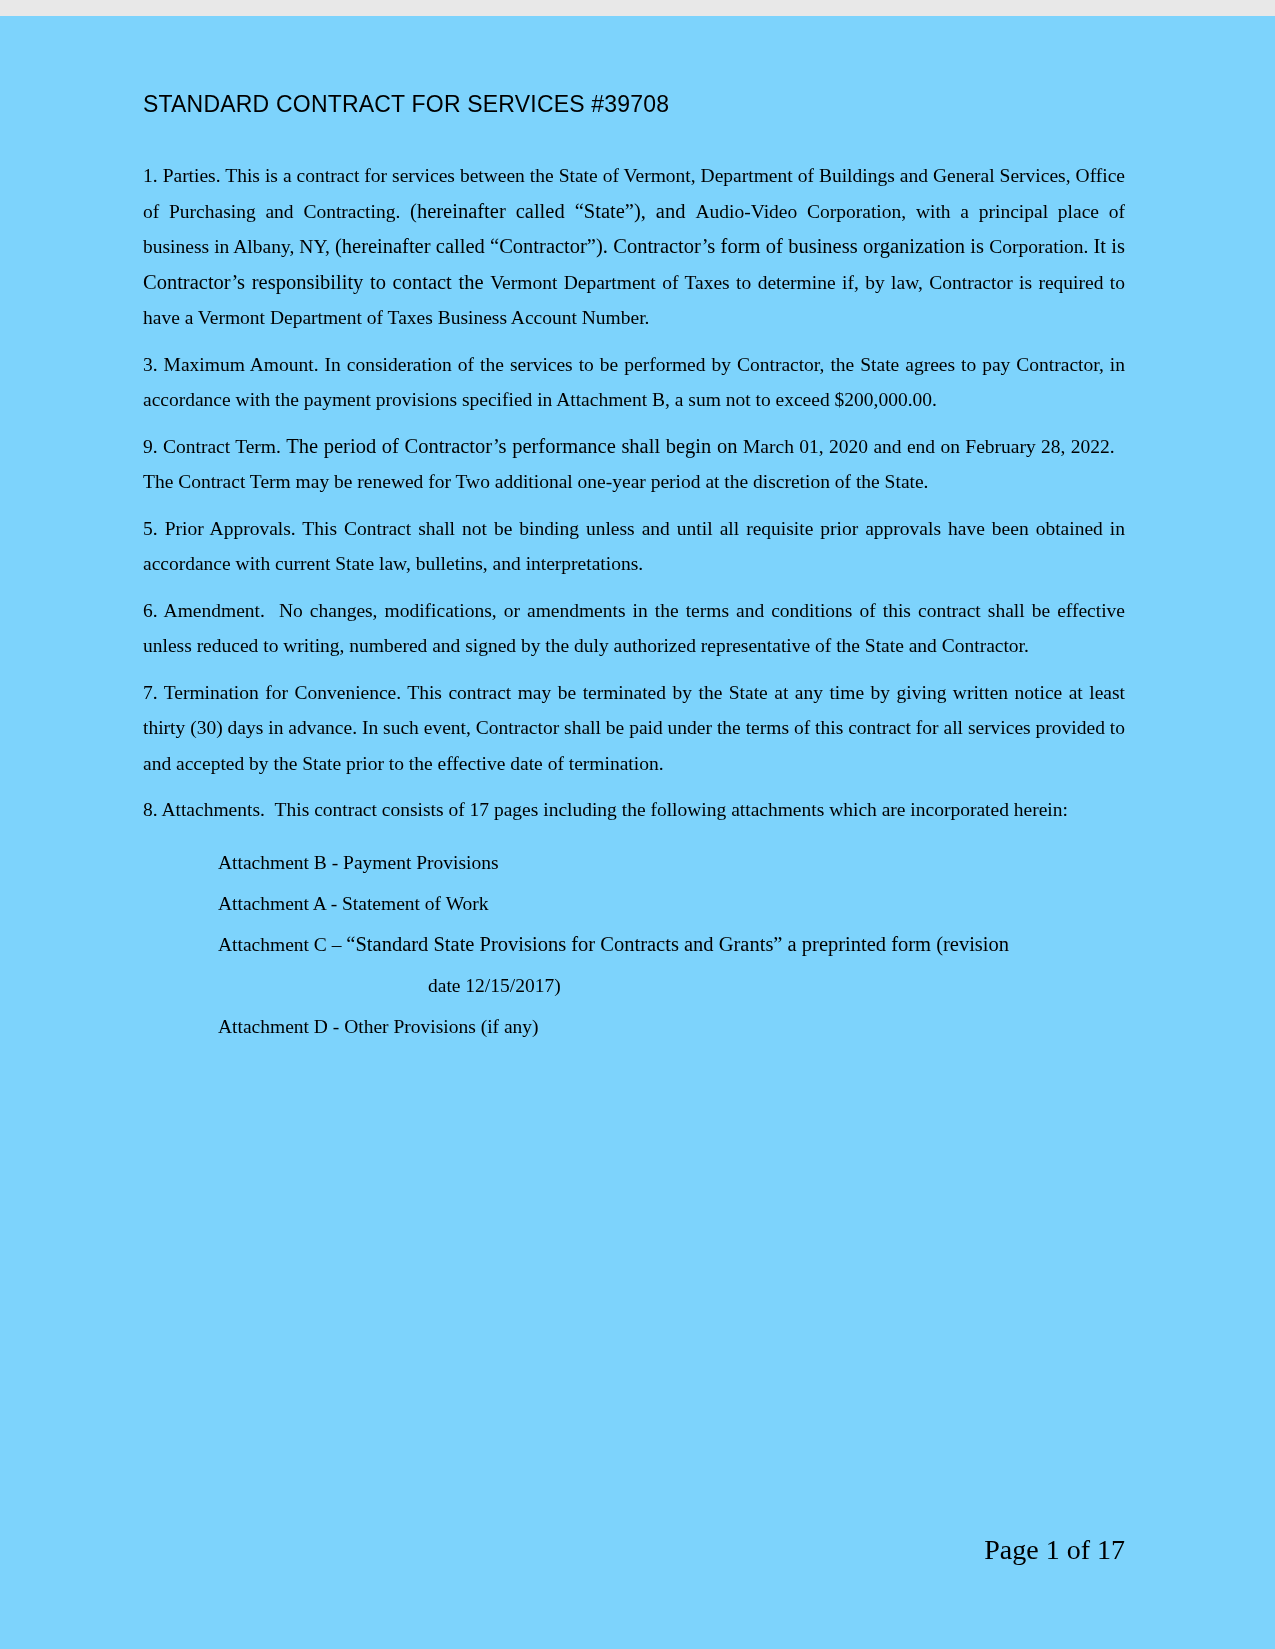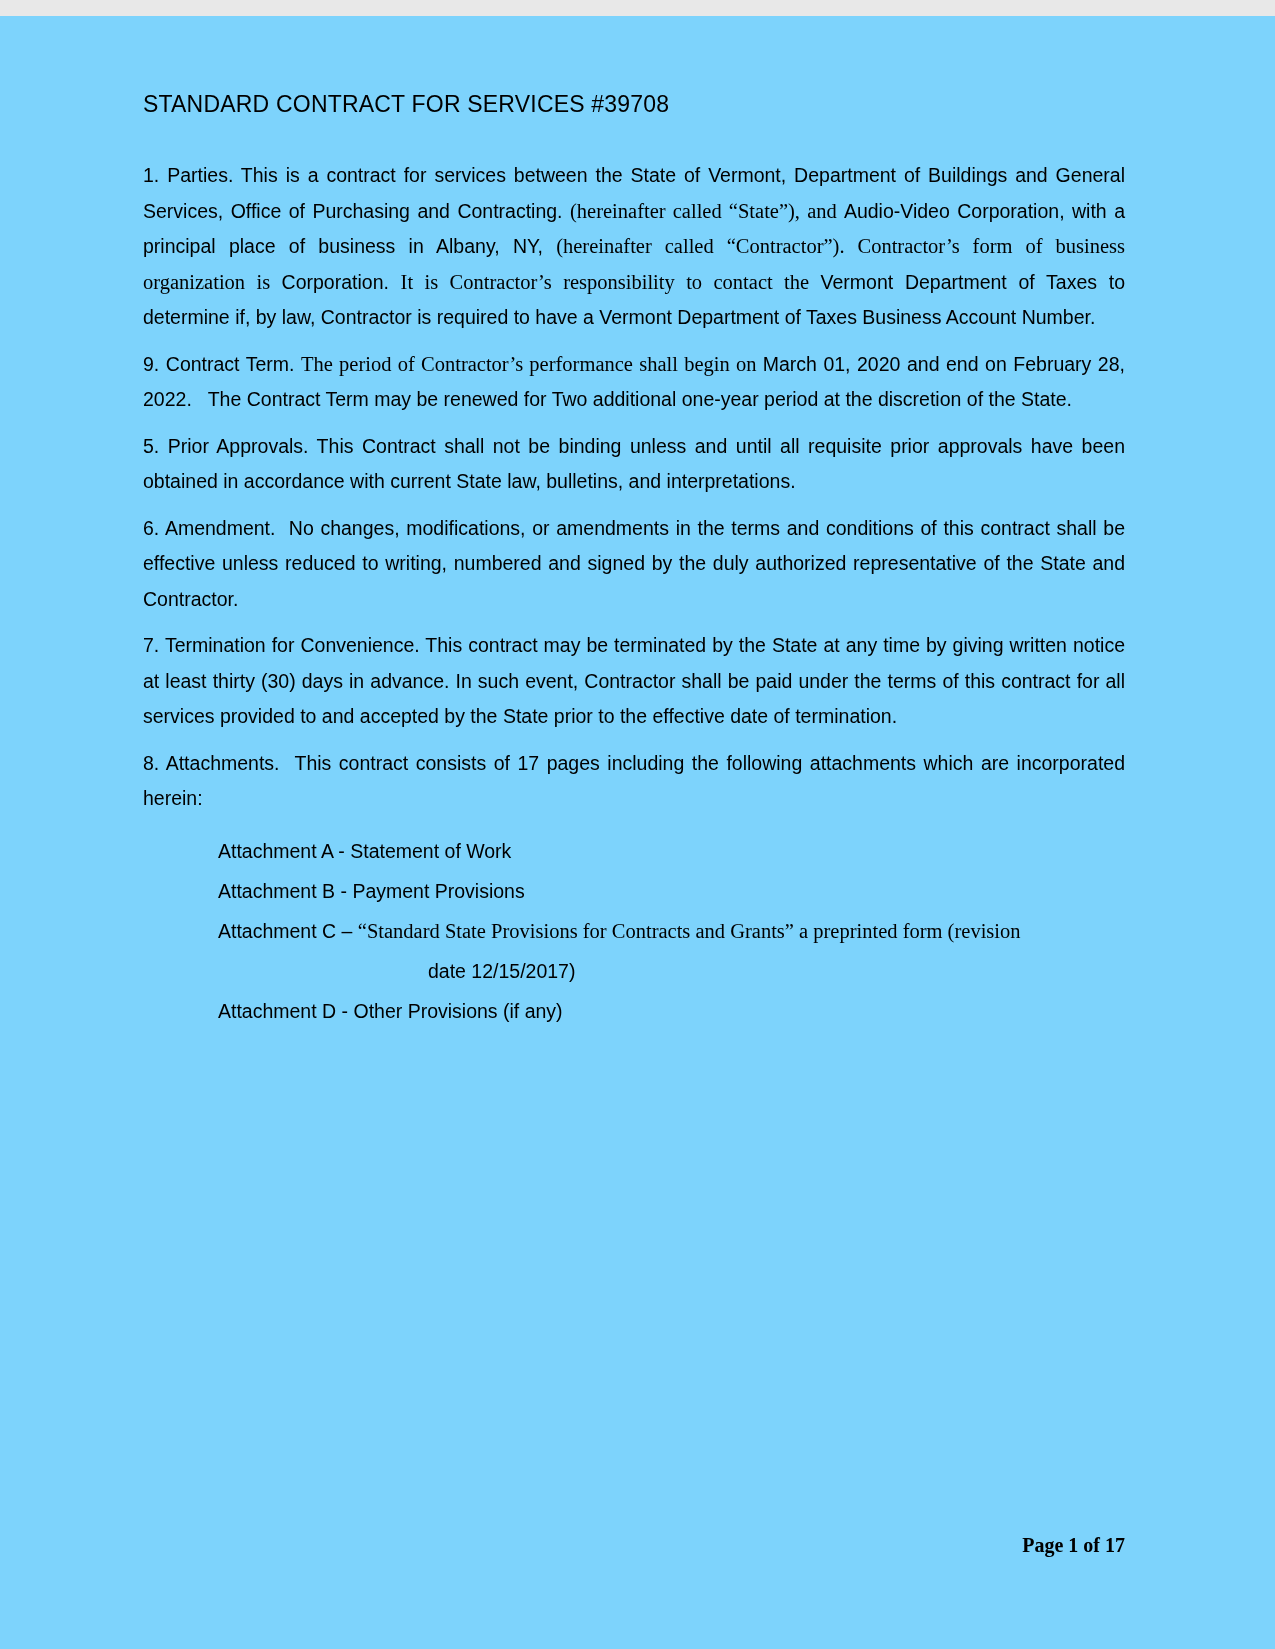--- a/index.html
+++ b/index.html
@@ -20,59 +20,59 @@
     letter-spacing:.2px;
     margin:0 0 40px 0;
     font-family:"Liberation Sans",sans-serif;
   }
   .para{
     font-size:19.5px;
     line-height:35.5px;
     text-align:justify;
     margin:0 0 11px 0;
   }
-  .sans{font-family:Liberation Sans, sans-serif;}
+  .sans{font-family:Liberation Serif, serif;}
   .serif{font-family:"Liberation Serif","DejaVu Serif",serif;font-size:20.5px;}
   .attachments{
     margin-top:14px;
     font-size:19.5px;
   }
   .att-line{line-height:40px;padding-left:75px;}
   .att-cont{padding-left:285px;}
   .footer{
     position:absolute;
     top:1518px;
     right:150px;
     font-family:"Liberation Serif","DejaVu Serif",serif;
-    font-size:20px;
-    font-weight:bold;
+    font-size:28px;
   }
 </style>
 </head>
 <body>
 
 <div class="page">
   <h1 class="title">STANDARD CONTRACT FOR SERVICES #39708</h1>
 
   <div>
     <div>
         <p class="para"><span class="sans">1. Parties. This is a contract for services between the State of Vermont, Department of Buildings and General Services, Office of Purchasing and Contracting. </span><span class="serif">(hereinafter called “State”), and </span><span class="sans">Audio-Video Corporation, with a principal place of business in Albany, NY, </span><span class="serif">(hereinafter called “Contractor”). Contractor’s form of business organization is </span><span class="sans">Corporation. </span><span class="serif">It is Contractor’s responsibility to contact the </span><span class="sans">Vermont Department of Taxes to determine if, by law, Contractor is required to have a Vermont Department of Taxes Business Account Number.</span></p>
+        <p class="para"><span class="sans">3. Maximum Amount. In consideration of the services to be performed by Contractor, the State agrees to pay Contractor, in accordance with the payment provisions specified in Attachment B, a sum not to exceed $200,000.00.</span></p>
         <p class="para"><span class="sans">9. Contract Term. </span><span class="serif">The period of Contractor’s performance shall begin on </span><span class="sans">March 01, 2020 and end on February 28, 2022. &nbsp; The Contract Term may be renewed for Two additional one-year period at the discretion of the State.</span></p>
         <p class="para"><span class="sans">5. Prior Approvals. This Contract shall not be binding unless and until all requisite prior approvals have been obtained in accordance with current State law, bulletins, and interpretations.</span></p>
         <p class="para"><span class="sans">6. Amendment. &nbsp;No changes, modifications, or amendments in the terms and conditions of this contract shall be effective unless reduced to writing, numbered and signed by the duly authorized representative of the State and Contractor.</span></p>
         <p class="para"><span class="sans">7. Termination for Convenience. This contract may be terminated by the State at any time by giving written notice at least thirty (30) days in advance. In such event, Contractor shall be paid under the terms of this contract for all services provided to and accepted by the State prior to the effective date of termination.</span></p>
         <p class="para"><span class="sans">8. Attachments. &nbsp;This contract consists of 17 pages including the following attachments which are incorporated herein:</span></p>
       </div>
 
     <div class="attachments">
         <div>
-          <div class="att-line"><span class="sans">Attachment A - Statement of Work</span></div>
+          <div class="att-line"><span class="sans">Attachment B - Payment Provisions</span></div>
         </div>
         <div>
-          <div class="att-line"><span class="sans">Attachment B - Payment Provisions</span></div>
+          <div class="att-line"><span class="sans">Attachment A - Statement of Work</span></div>
         </div>
         <div>
           <div class="att-line"><span class="sans">Attachment C – </span><span class="serif">“Standard State Provisions for Contracts and Grants” a preprinted form (revision</span></div>
           <div class="att-line att-cont"><span class="sans">date 12/15/2017)</span></div>
         </div>
         <div>
           <div class="att-line"><span class="sans">Attachment D - Other Provisions (if any)</span></div>
         </div>
       </div>
   </div>

